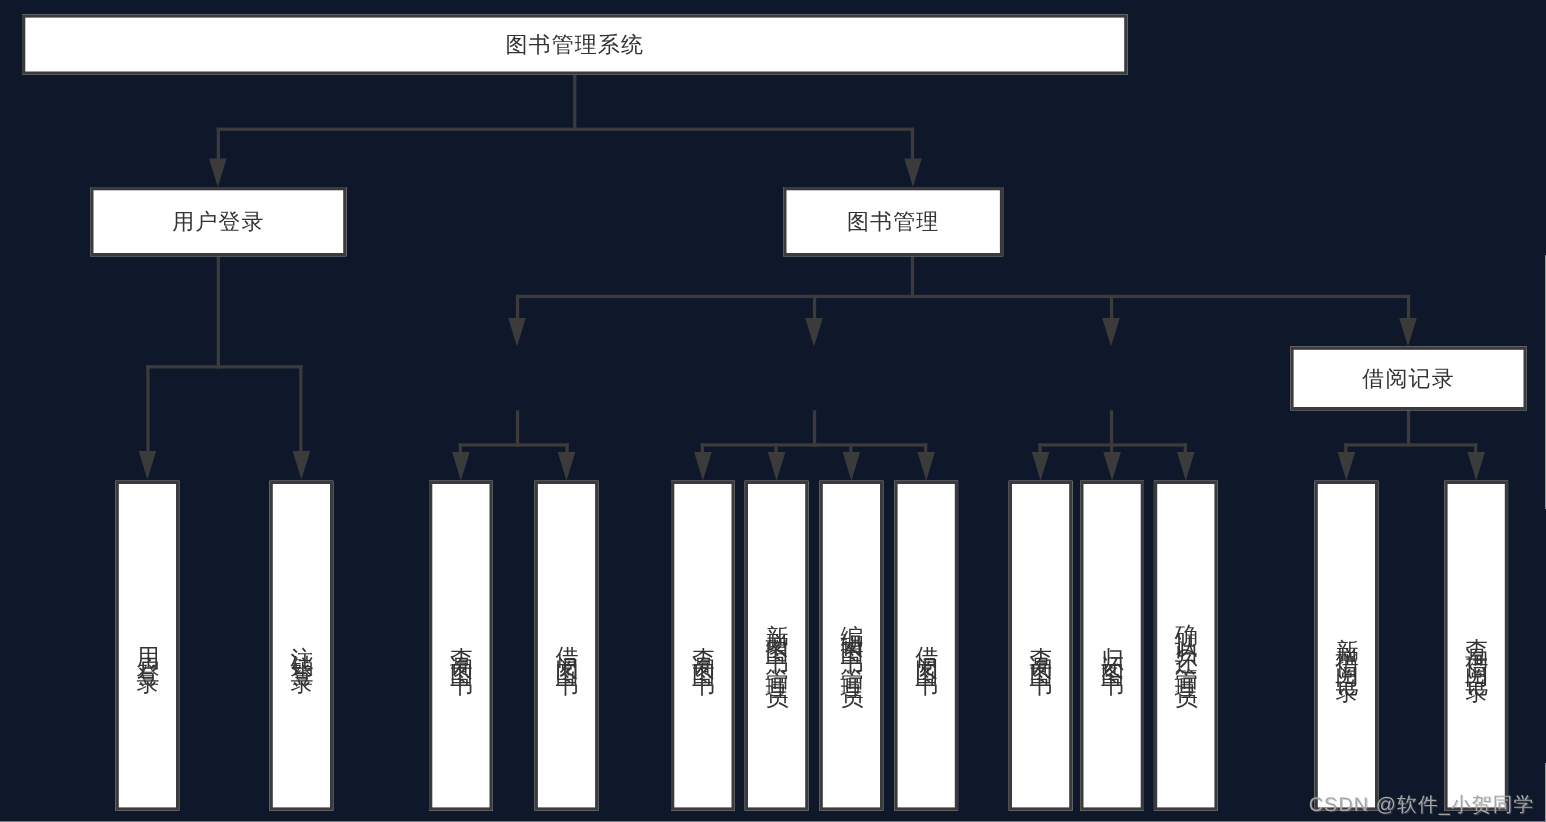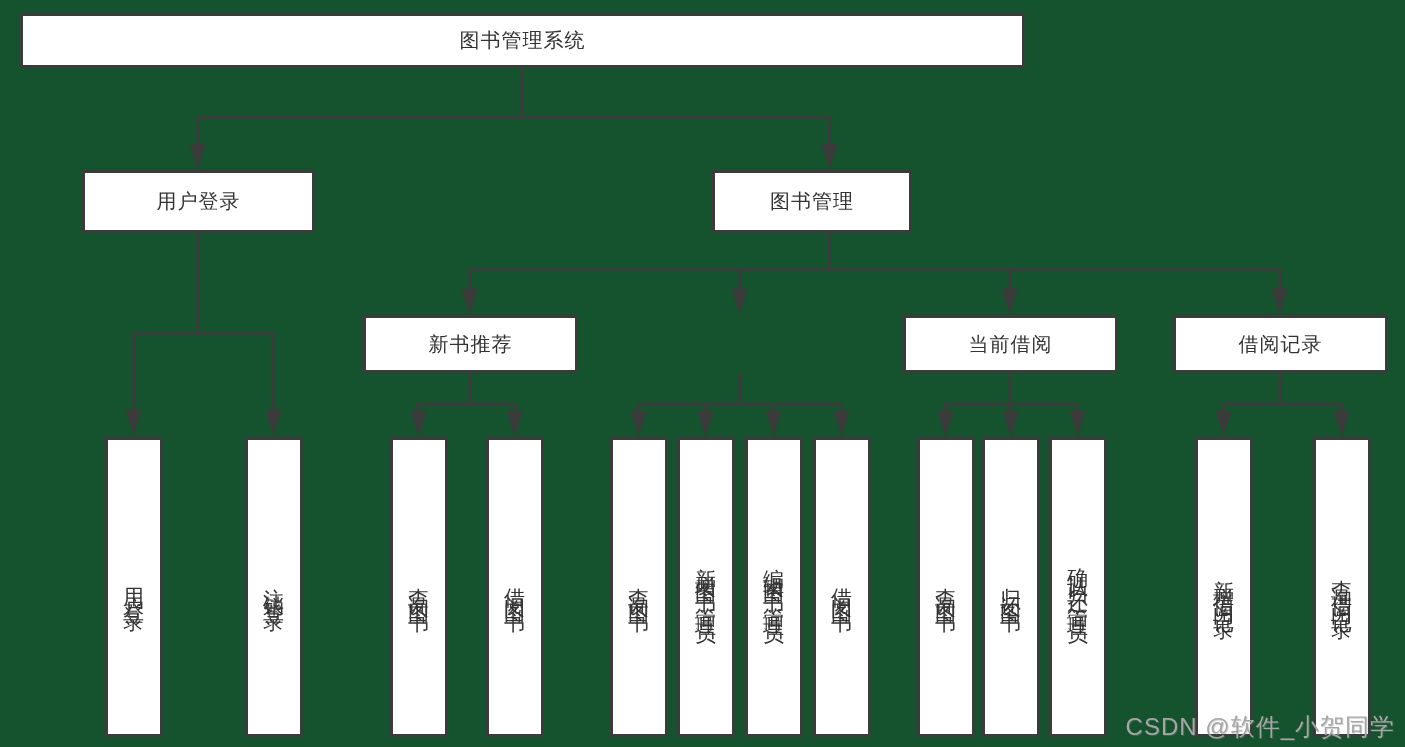--- a/index.html
+++ b/index.html
@@ -1,17 +1,17 @@
 <!DOCTYPE html>
 <html><head>
 <meta charset="utf-8">
 <style>
   html,body { margin:0; padding:0; background:#ffffff; }
   #canvas {
-    position:relative; width:1405px; height:747px; background:#14532d;
+    position:relative; width:1405px; height:747px; background:#0f172a;
     font-family:"Liberation Sans","DejaVu Sans",sans-serif; overflow:hidden;
   }
   .box {
     position:absolute; box-sizing:border-box; border:3px solid #3b3b3b;
     background:#ffffff; display:flex; align-items:center; justify-content:center;
     font-size:20px; color:#333333; letter-spacing:1px; white-space:nowrap;
   }
   .vbox {
     position:absolute; box-sizing:border-box; border:3px solid #3b3b3b;
     background:#ffffff; display:flex; align-items:center; justify-content:center;
@@ -19,21 +19,21 @@
     font-size:21px; color:#333333; letter-spacing:8px; line-height:1;
   }
   .vl { position:absolute; width:3px; background:#3b3b3b; }
   .hl { position:absolute; height:3px; background:#3b3b3b; }
   .ar {
     position:absolute; width:0; height:0;
     border-left:8px solid transparent; border-right:8px solid transparent;
     border-top:26px solid #3b3b3b;
   }
   #watermark {
-    position:absolute; right:10px; bottom:4px; font-size:24px;
+    position:absolute; right:10px; bottom:4px; font-size:18px;
     color:#a6a6a6; text-shadow:1px 1px 0 rgba(130,130,130,0.35);
     letter-spacing:1px; white-space:nowrap;
   }
 </style>
 </head>
 <body>
 
 <div id="canvas">
 
   <div class="vl" style="left:521px;top:68px;height:51px;"></div>
@@ -93,22 +93,20 @@
   <div class="vl" style="left:1222px;top:403px;height:12px;"></div>
   <div class="vl" style="left:1340px;top:403px;height:12px;"></div>
   <div class="ar" style="left:1216px;top:411px;"></div>
   <div class="ar" style="left:1334px;top:411px;"></div>
 
   <div class="box" style="left:20px;top:13px;width:1005px;height:55px;">图书管理系统</div>
 
   <div class="box" style="left:82px;top:170px;width:233px;height:63px;">用户登录</div>
   <div class="box" style="left:712px;top:170px;width:200px;height:63px;">图书管理</div>
 
-  <div class="box" style="left:363px;top:315px;width:215px;height:58px;">新书推荐</div>
-  <div class="box" style="left:903px;top:315px;width:215px;height:58px;">当前借阅</div>
   <div class="box" style="left:1173px;top:315px;width:215px;height:58px;">借阅记录</div>
 
   <div class="vbox" style="left:105px;top:437px;width:58px;height:300px;">用户登录</div>
   <div class="vbox" style="left:245px;top:437px;width:58px;height:300px;">注销登录</div>
 
   <div class="vbox" style="left:390px;top:437px;width:58px;height:300px;">查询图书</div>
   <div class="vbox" style="left:486px;top:437px;width:58px;height:300px;">借阅图书</div>
 
   <div class="vbox" style="left:610px;top:437px;width:58px;height:300px;">查询图书</div>
   <div class="vbox" style="left:677px;top:437px;width:58px;height:300px;">新增图书（管理员）</div>

